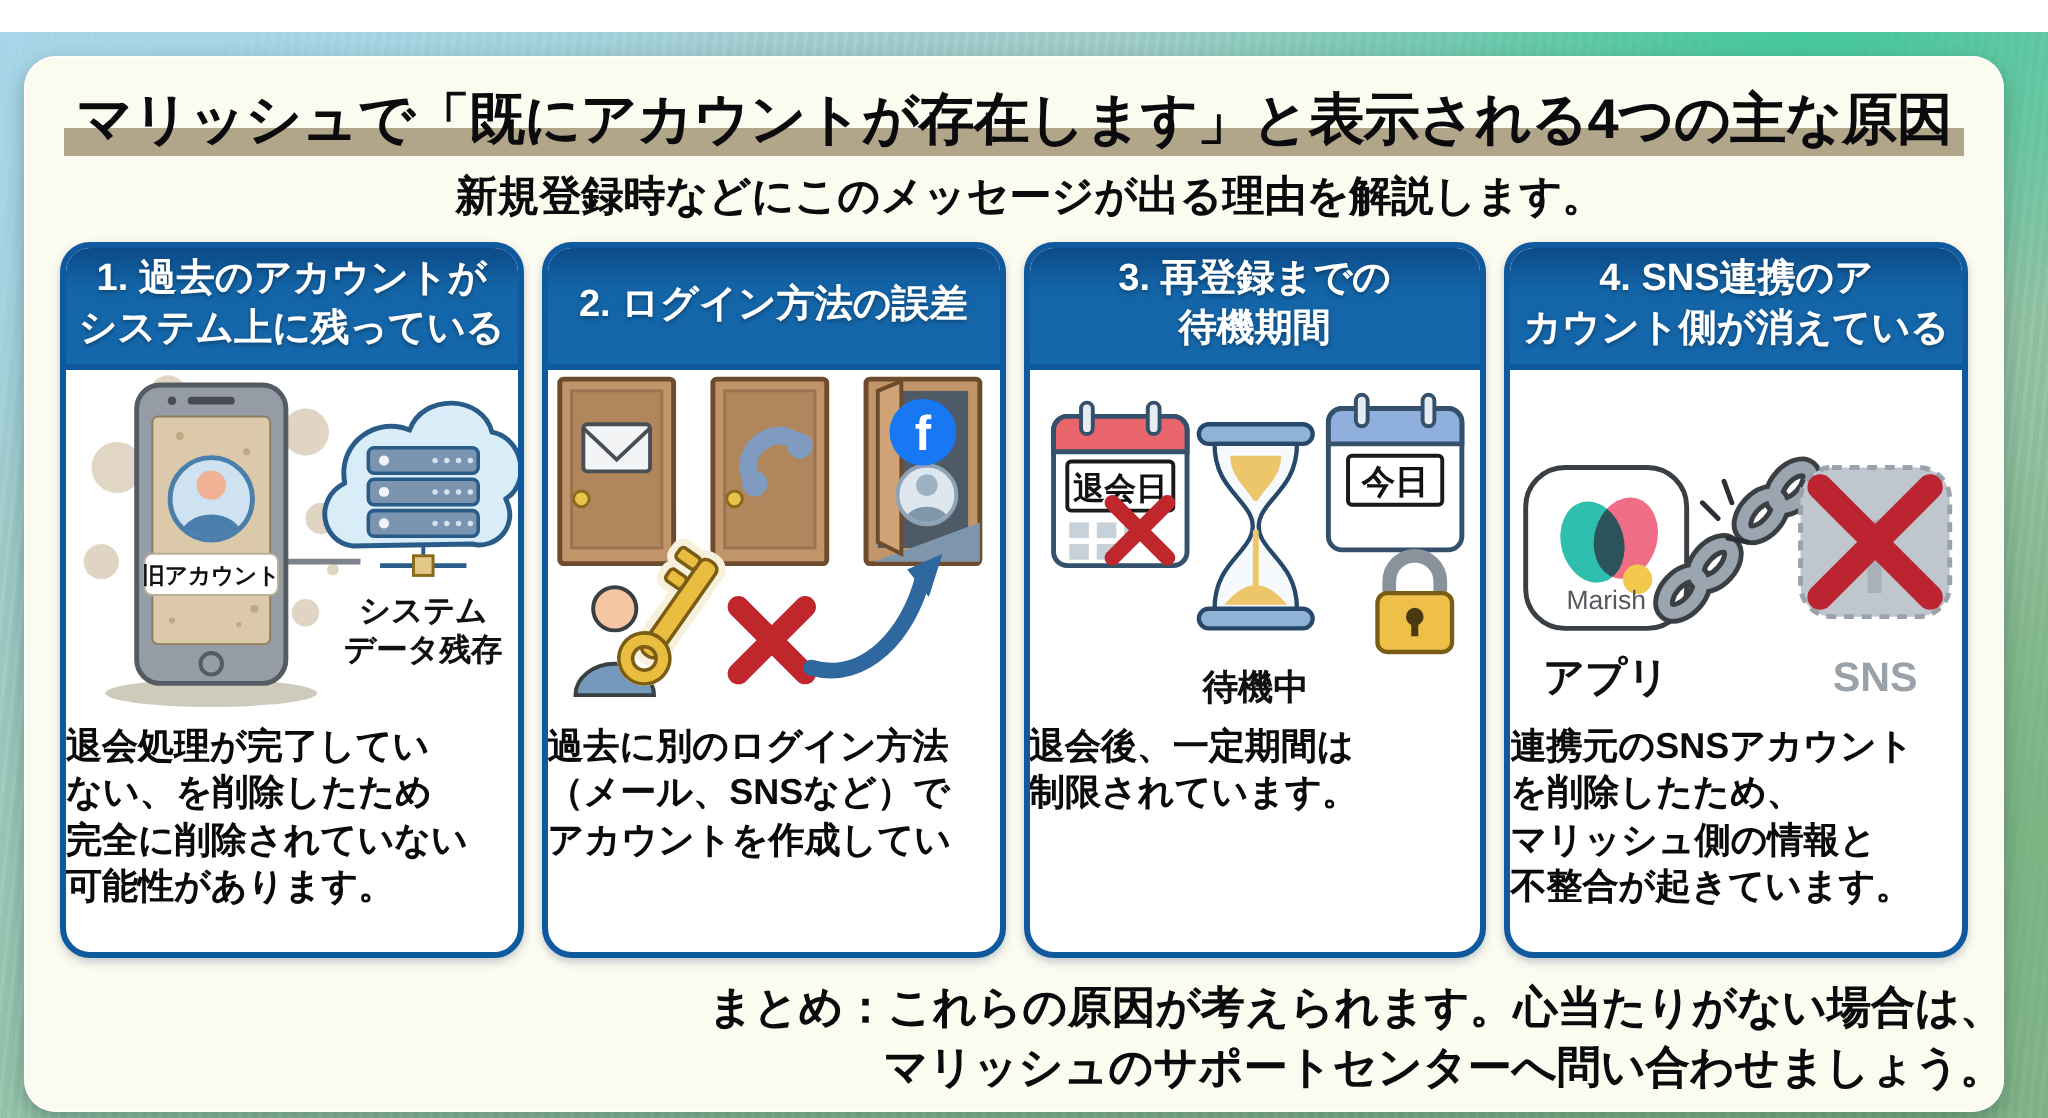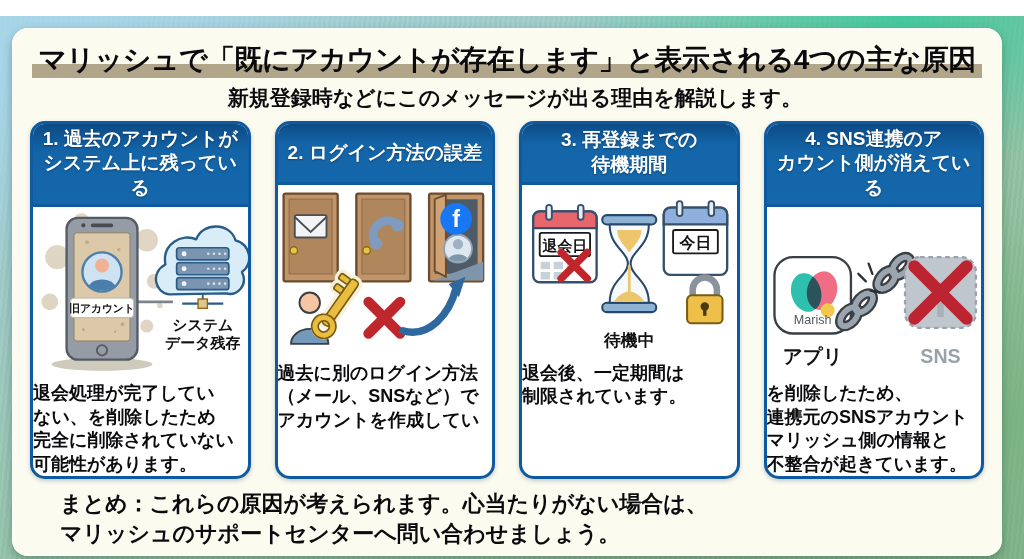--- a/index.html
+++ b/index.html
@@ -32,21 +32,21 @@
   .title-text{
     position:relative; z-index:1;
     font-size:28px; font-weight:900; color:#0b0b0e; letter-spacing:-0.5px;
     white-space:nowrap;
   }
   .subtitle{
     margin-top:5px; text-align:center;
     font-size:21px; font-weight:900; color:#0b0b0e;padding-left:16px;
   }
 
-  .cards{ display:flex; gap:24px; margin:9px 18px 0; }
+  .cards{ display:flex; gap:9px; margin:9px 18px 0; }
   .card{
     flex:1; height:358px; background:#ffffff;
     border:3px solid #0f5a9e; border-radius:15px;
     display:flex; flex-direction:column; overflow:hidden;
     box-shadow:0 2px 4px rgba(25,60,95,.25);
   }
   .card-header{
     min-height:61px; padding:3px 2px;
     background:linear-gradient(180deg,#0d4b87 0%, #1365a8 35%, #1567ab 100%);
     border-bottom:3px solid #0f5a9e;
@@ -56,22 +56,22 @@
   }
   .card-illo{ height:174px; position:relative; }
   .card-illo svg{ position:absolute; left:0; top:0; width:100%; height:100%; }
   .card-text{
     flex:1; padding-top:3px;
     font-size:18px; font-weight:900; line-height:1.3;
     color:#0b0b0e;
   }
 
   .summary{
-    margin-top:10px; text-align:left;
-    font-size:22px; font-weight:900; line-height:1.38; color:#0b0b0e;padding-left:48px;
+    margin-top:10px; text-align:right;
+    font-size:22px; font-weight:900; line-height:1.38; color:#0b0b0e;
   }
 
   svg text{ font-family:"Liberation Sans","DejaVu Sans",sans-serif; }
 </style>
 </head>
 <body>
 
 <div class="stage">
   <div class="panel">
 
@@ -342,22 +342,22 @@
               <text x="38" y="64" font-size="52" font-weight="bold" fill="#a9b0b8" text-anchor="middle">f</text>
               <g stroke="#bb2430" stroke-width="13" stroke-linecap="round">
                 <line x1="10" y1="10" x2="66" y2="66"></line>
                 <line x1="66" y1="10" x2="10" y2="66"></line>
               </g>
             </g>
             <text x="186" y="162" font-size="21" font-weight="900" fill="#99a1a9" text-anchor="middle">SNS</text>
           </svg>
         </div>
         <div class="card-text">
+          <div>連携元のSNSアカウント</div>
           <div>を削除したため、</div>
-          <div>連携元のSNSアカウント</div>
           <div>マリッシュ側の情報と</div>
           <div>不整合が起きています。</div>
         </div>
       </div>
 
     </div>
 
     <div class="summary">
       <div>まとめ：これらの原因が考えられます。心当たりがない場合は、</div>
       <div>マリッシュのサポートセンターへ問い合わせましょう。</div>

